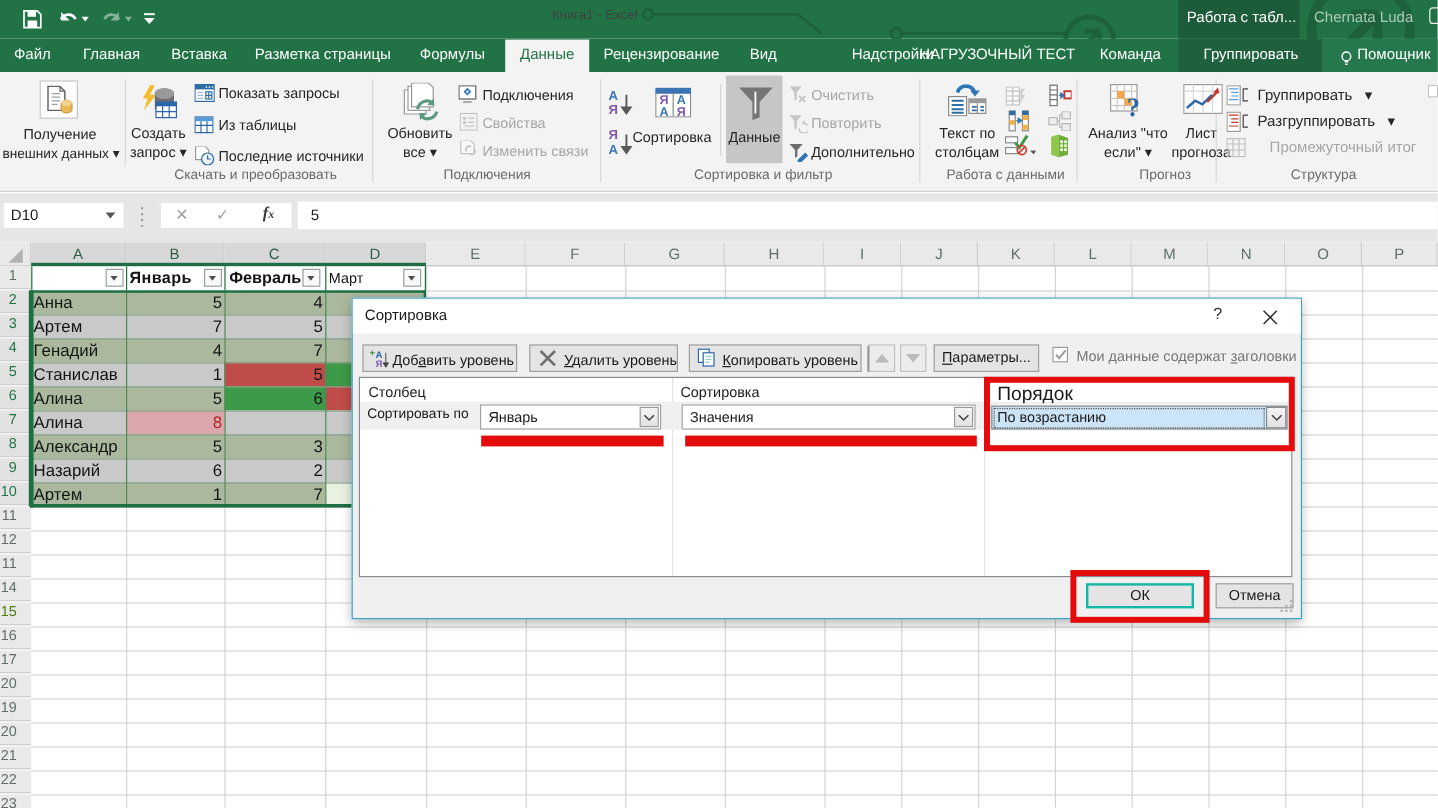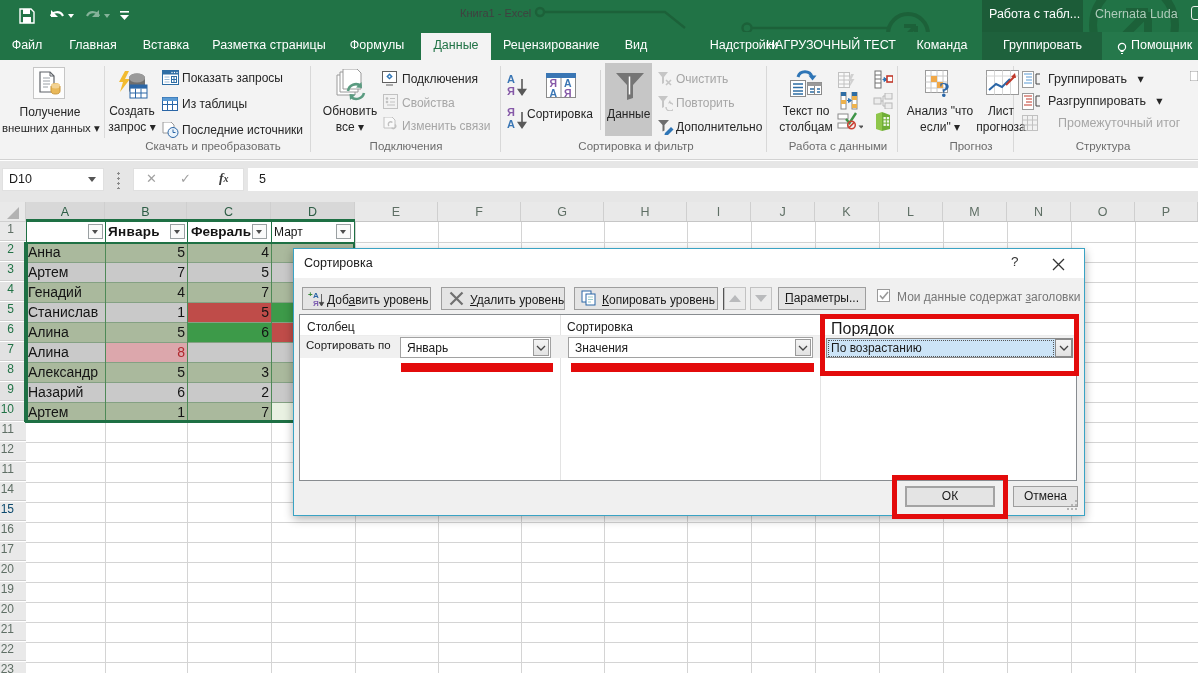--- a/index.html
+++ b/index.html
@@ -369,21 +369,21 @@
 <div class="rowh" style="top:302px;height:19px;color:#217346;background:#e2e2e2">5</div>
 <div class="rowh" style="top:322px;height:19px;color:#217346;background:#e2e2e2">6</div>
 <div class="rowh" style="top:342px;height:19px;color:#217346;background:#e2e2e2">7</div>
 <div class="rowh" style="top:362px;height:19px;color:#217346;background:#e2e2e2">8</div>
 <div class="rowh" style="top:382px;height:19px;color:#217346;background:#e2e2e2">9</div>
 <div class="rowh" style="top:402px;height:19px;color:#217346;background:#e2e2e2">10</div>
 <div class="rowh" style="top:422px;height:19px;color:#5f6f65">11</div>
 <div class="rowh" style="top:442px;height:19px;color:#5f6f65">12</div>
 <div class="rowh" style="top:462px;height:19px;color:#5f6f65">11</div>
 <div class="rowh" style="top:482px;height:19px;color:#5f6f65">14</div>
-<div class="rowh" style="top:502px;height:19px;color:#0c4a6e">15</div>
+<div class="rowh" style="top:502px;height:19px;color:#4d7c0f">15</div>
 <div class="rowh" style="top:522px;height:19px;color:#5f6f65">16</div>
 <div class="rowh" style="top:542px;height:19px;color:#5f6f65">17</div>
 <div class="rowh" style="top:562px;height:19px;color:#5f6f65">20</div>
 <div class="rowh" style="top:582px;height:19px;color:#5f6f65">19</div>
 <div class="rowh" style="top:602px;height:19px;color:#5f6f65">20</div>
 <div class="rowh" style="top:622px;height:19px;color:#5f6f65">21</div>
 <div class="rowh" style="top:642px;height:19px;color:#5f6f65">22</div>
 <div class="rowh" style="top:662px;height:19px;color:#5f6f65">23</div>
 <div class="ab" style="left:24px;top:242px;width:2px;height:180px;background:#1e7044"></div>
 <div class="vline" style="left:105px;top:222px;height:451px"></div>
@@ -559,21 +559,21 @@
   </svg>
 
 <div class="ab" style="left:826px;top:338px;width:247px;height:20px;background:#cce4f7;border:1px solid #8a8a8a"></div>
 <div class="ab" style="left:827.5px;top:339.5px;width:226px;height:17px;border:1px dotted #555"></div>
 <div class="ab" style="left:831px;top:341px;font-size:12px;color:#1a1a1a">По возрастанию</div>
 <div class="ab" style="left:1055px;top:339px;width:17px;height:18px;background:linear-gradient(#f4f4f4,#e2e2e2);border:1px solid #8a8a8a"></div>
 <svg class="ab" style="left:1059px;top:345px" width="10" height="6" viewBox="0 0 10 6">
     <path d="M1 1l4 4 4-4" fill="none" stroke="#444" stroke-width="1.3"></path>
   </svg>
 
-<div class="dbtn" style="left:905px;top:486px;width:90px;height:21px;border:2px solid #a3a3a3;line-height:17px">ОК</div>
+<div class="dbtn" style="left:905px;top:486px;width:90px;height:21px;border:2px solid #14b8a6;line-height:17px">ОК</div>
 <div class="dbtn" style="left:1013px;top:486px;width:65px;height:21px;line-height:19px">Отмена</div>
 <svg class="ab" style="left:1064px;top:500px" width="15" height="13" viewBox="0 0 15 13">
     <g fill="#b5b5b5">
       <rect x="11" y="0" width="2" height="2"></rect>
       <rect x="7" y="4" width="2" height="2"></rect>
       <rect x="11" y="4" width="2" height="2"></rect>
       <rect x="3" y="8" width="2" height="2"></rect>
       <rect x="7" y="8" width="2" height="2"></rect>
       <rect x="11" y="8" width="2" height="2"></rect>
     </g>

